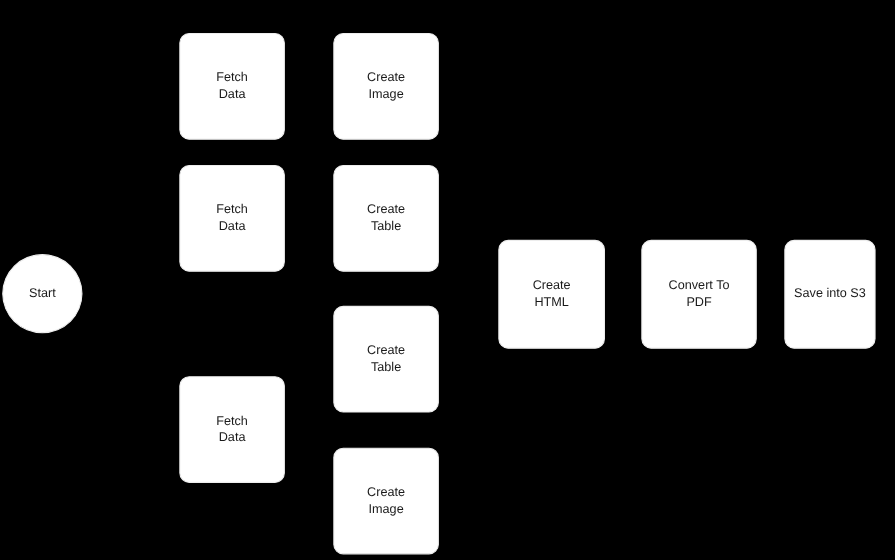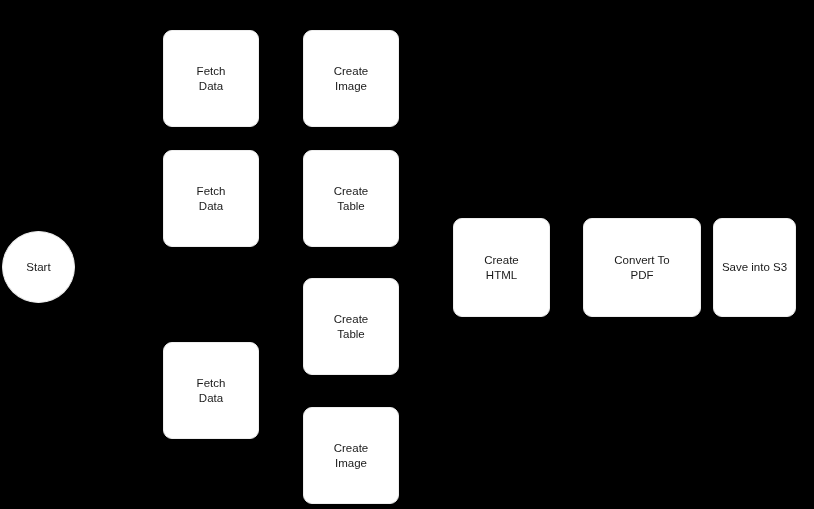--- a/index.html
+++ b/index.html
@@ -74,20 +74,20 @@
 Table</span>
     </div>
     <div class="node box" style="left: 303px; top: 407px; width: 96px; height: 97px;">
       <span class="node-label">Create
 Image</span>
     </div>
     <div class="node box" style="left: 453px; top: 218px; width: 97px; height: 99px;">
       <span class="node-label">Create
 HTML</span>
     </div>
-    <div class="node box" style="left: 583px; top: 218px; width: 118px; height: 99px;">
+    <div class="node box" style="left: 583px; top: 218px; width: 105px; height: 99px;">
       <span class="node-label">Convert To
 PDF</span>
     </div>
     <div class="node box" style="left: 713px; top: 218px; width: 83px; height: 99px;">
       <span class="node-label">Save into S3</span>
     </div>
   </div>
 
 </body></html>

